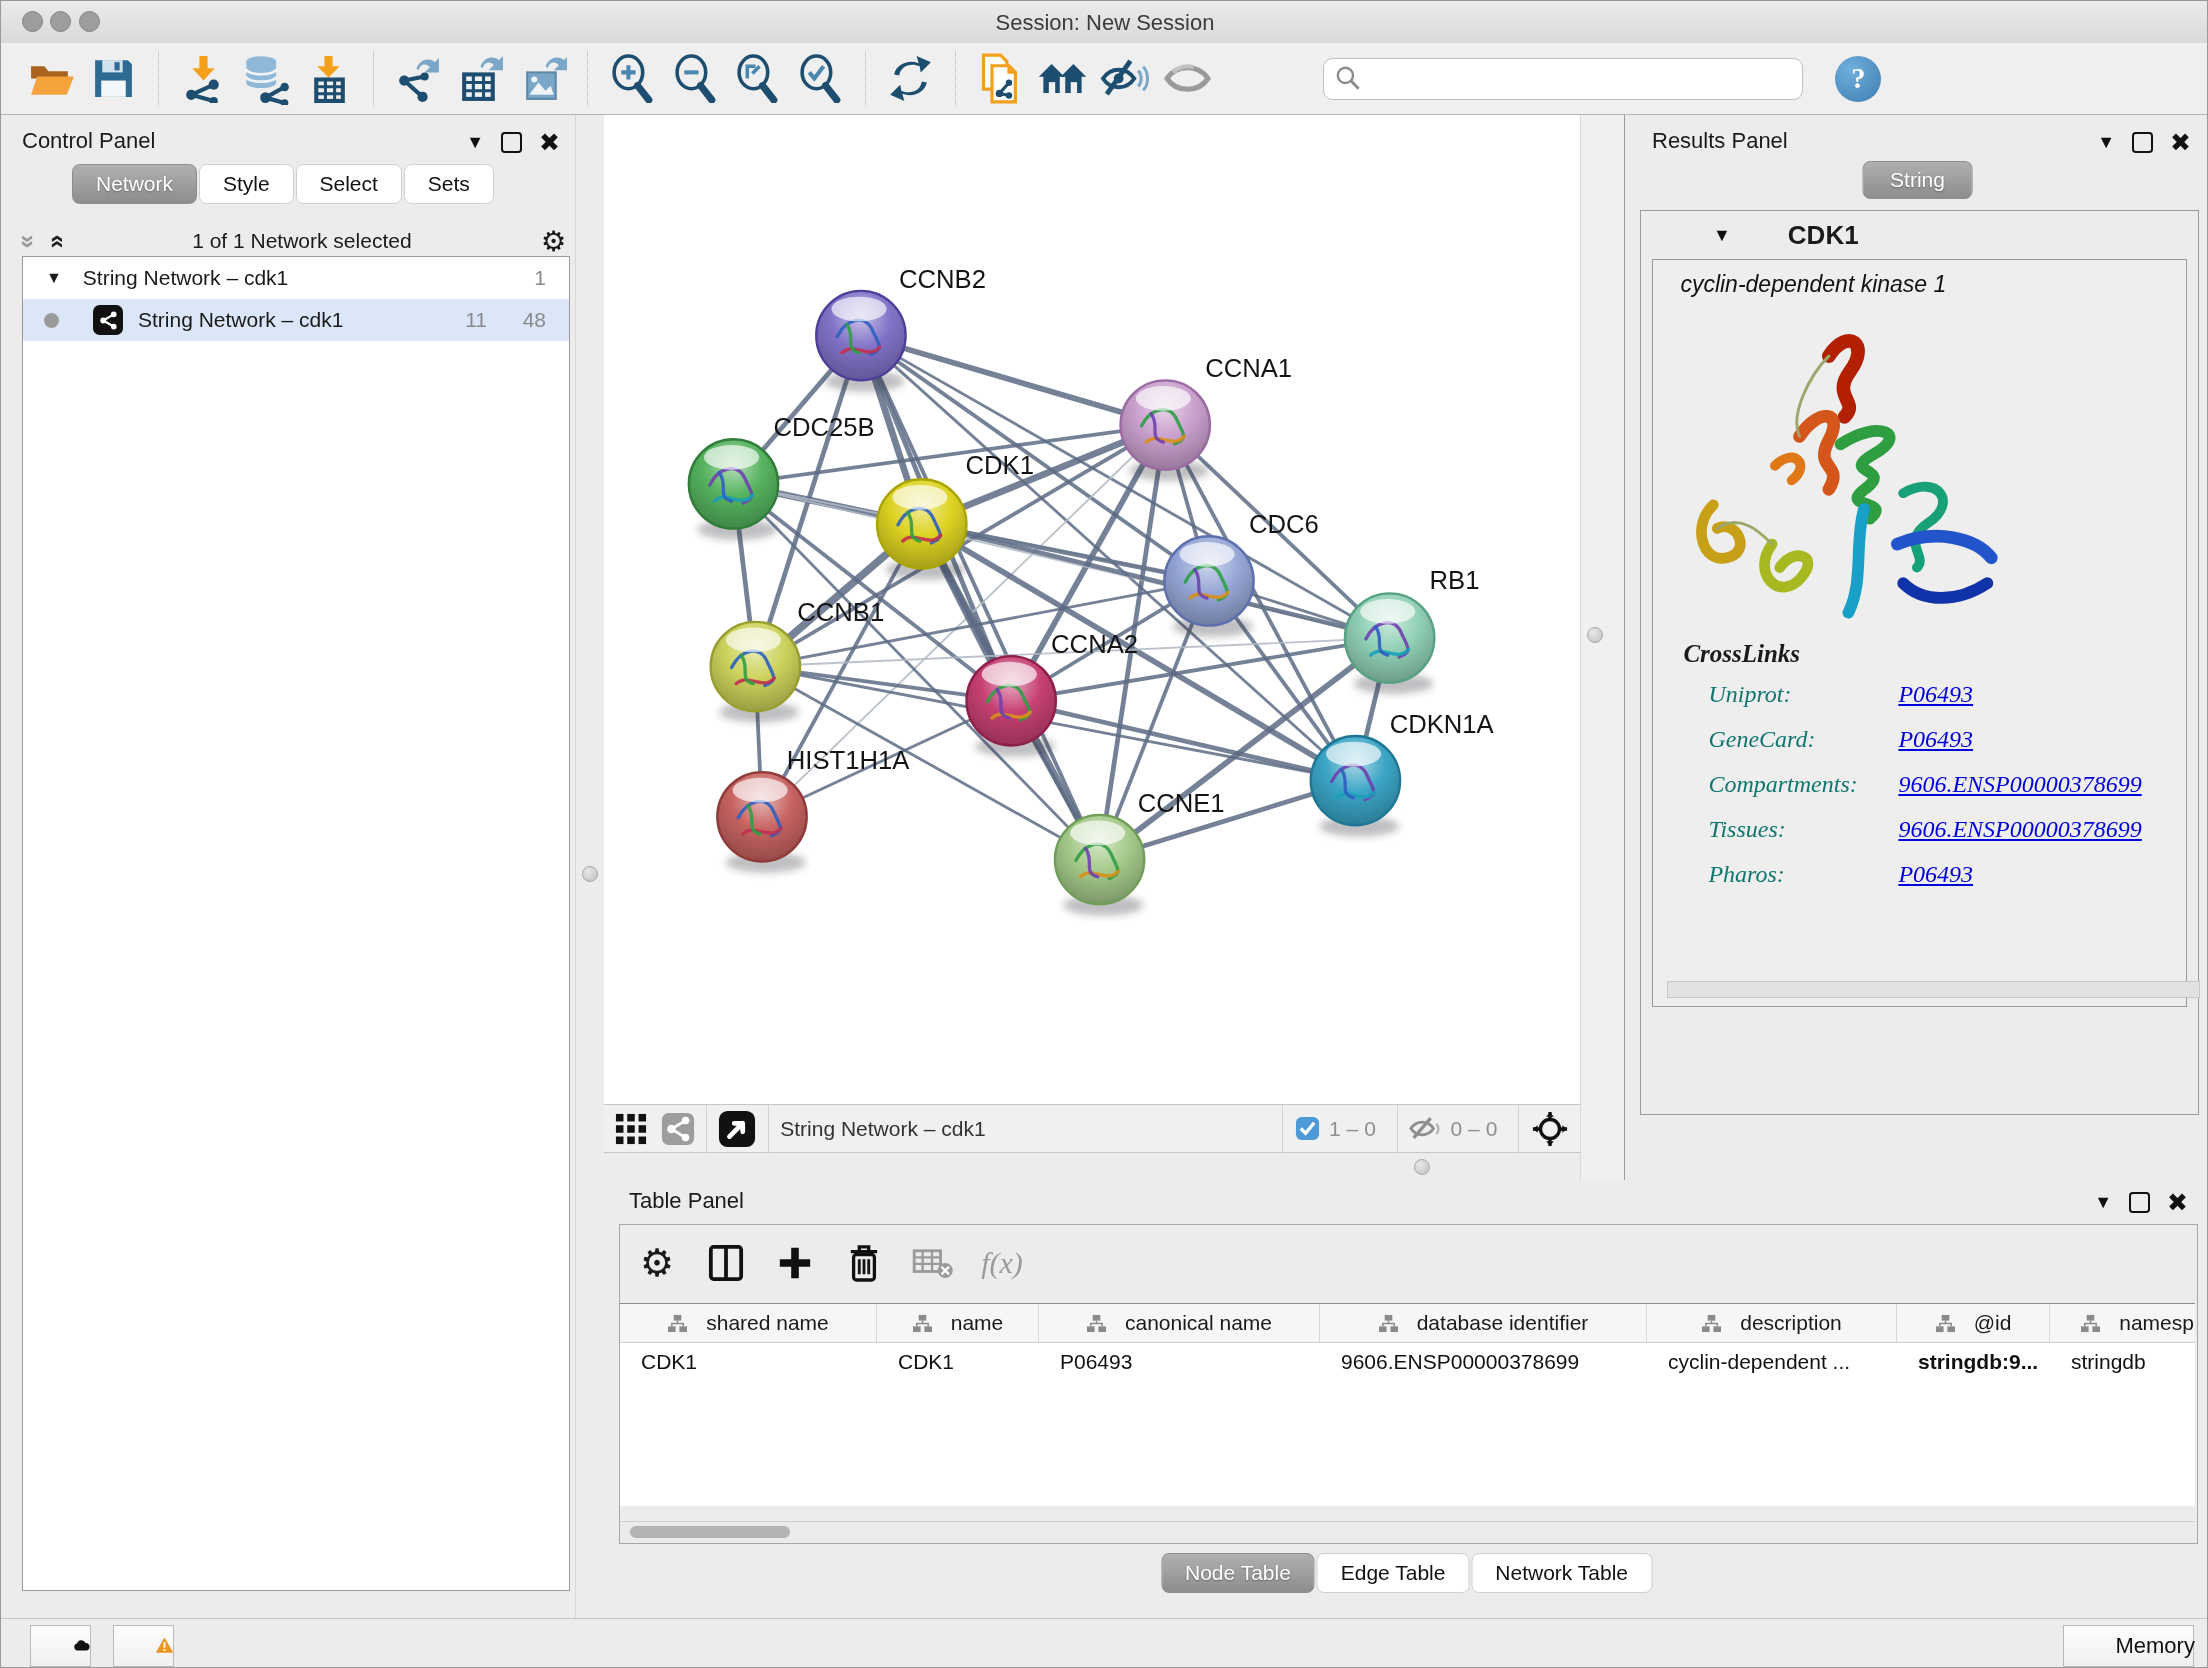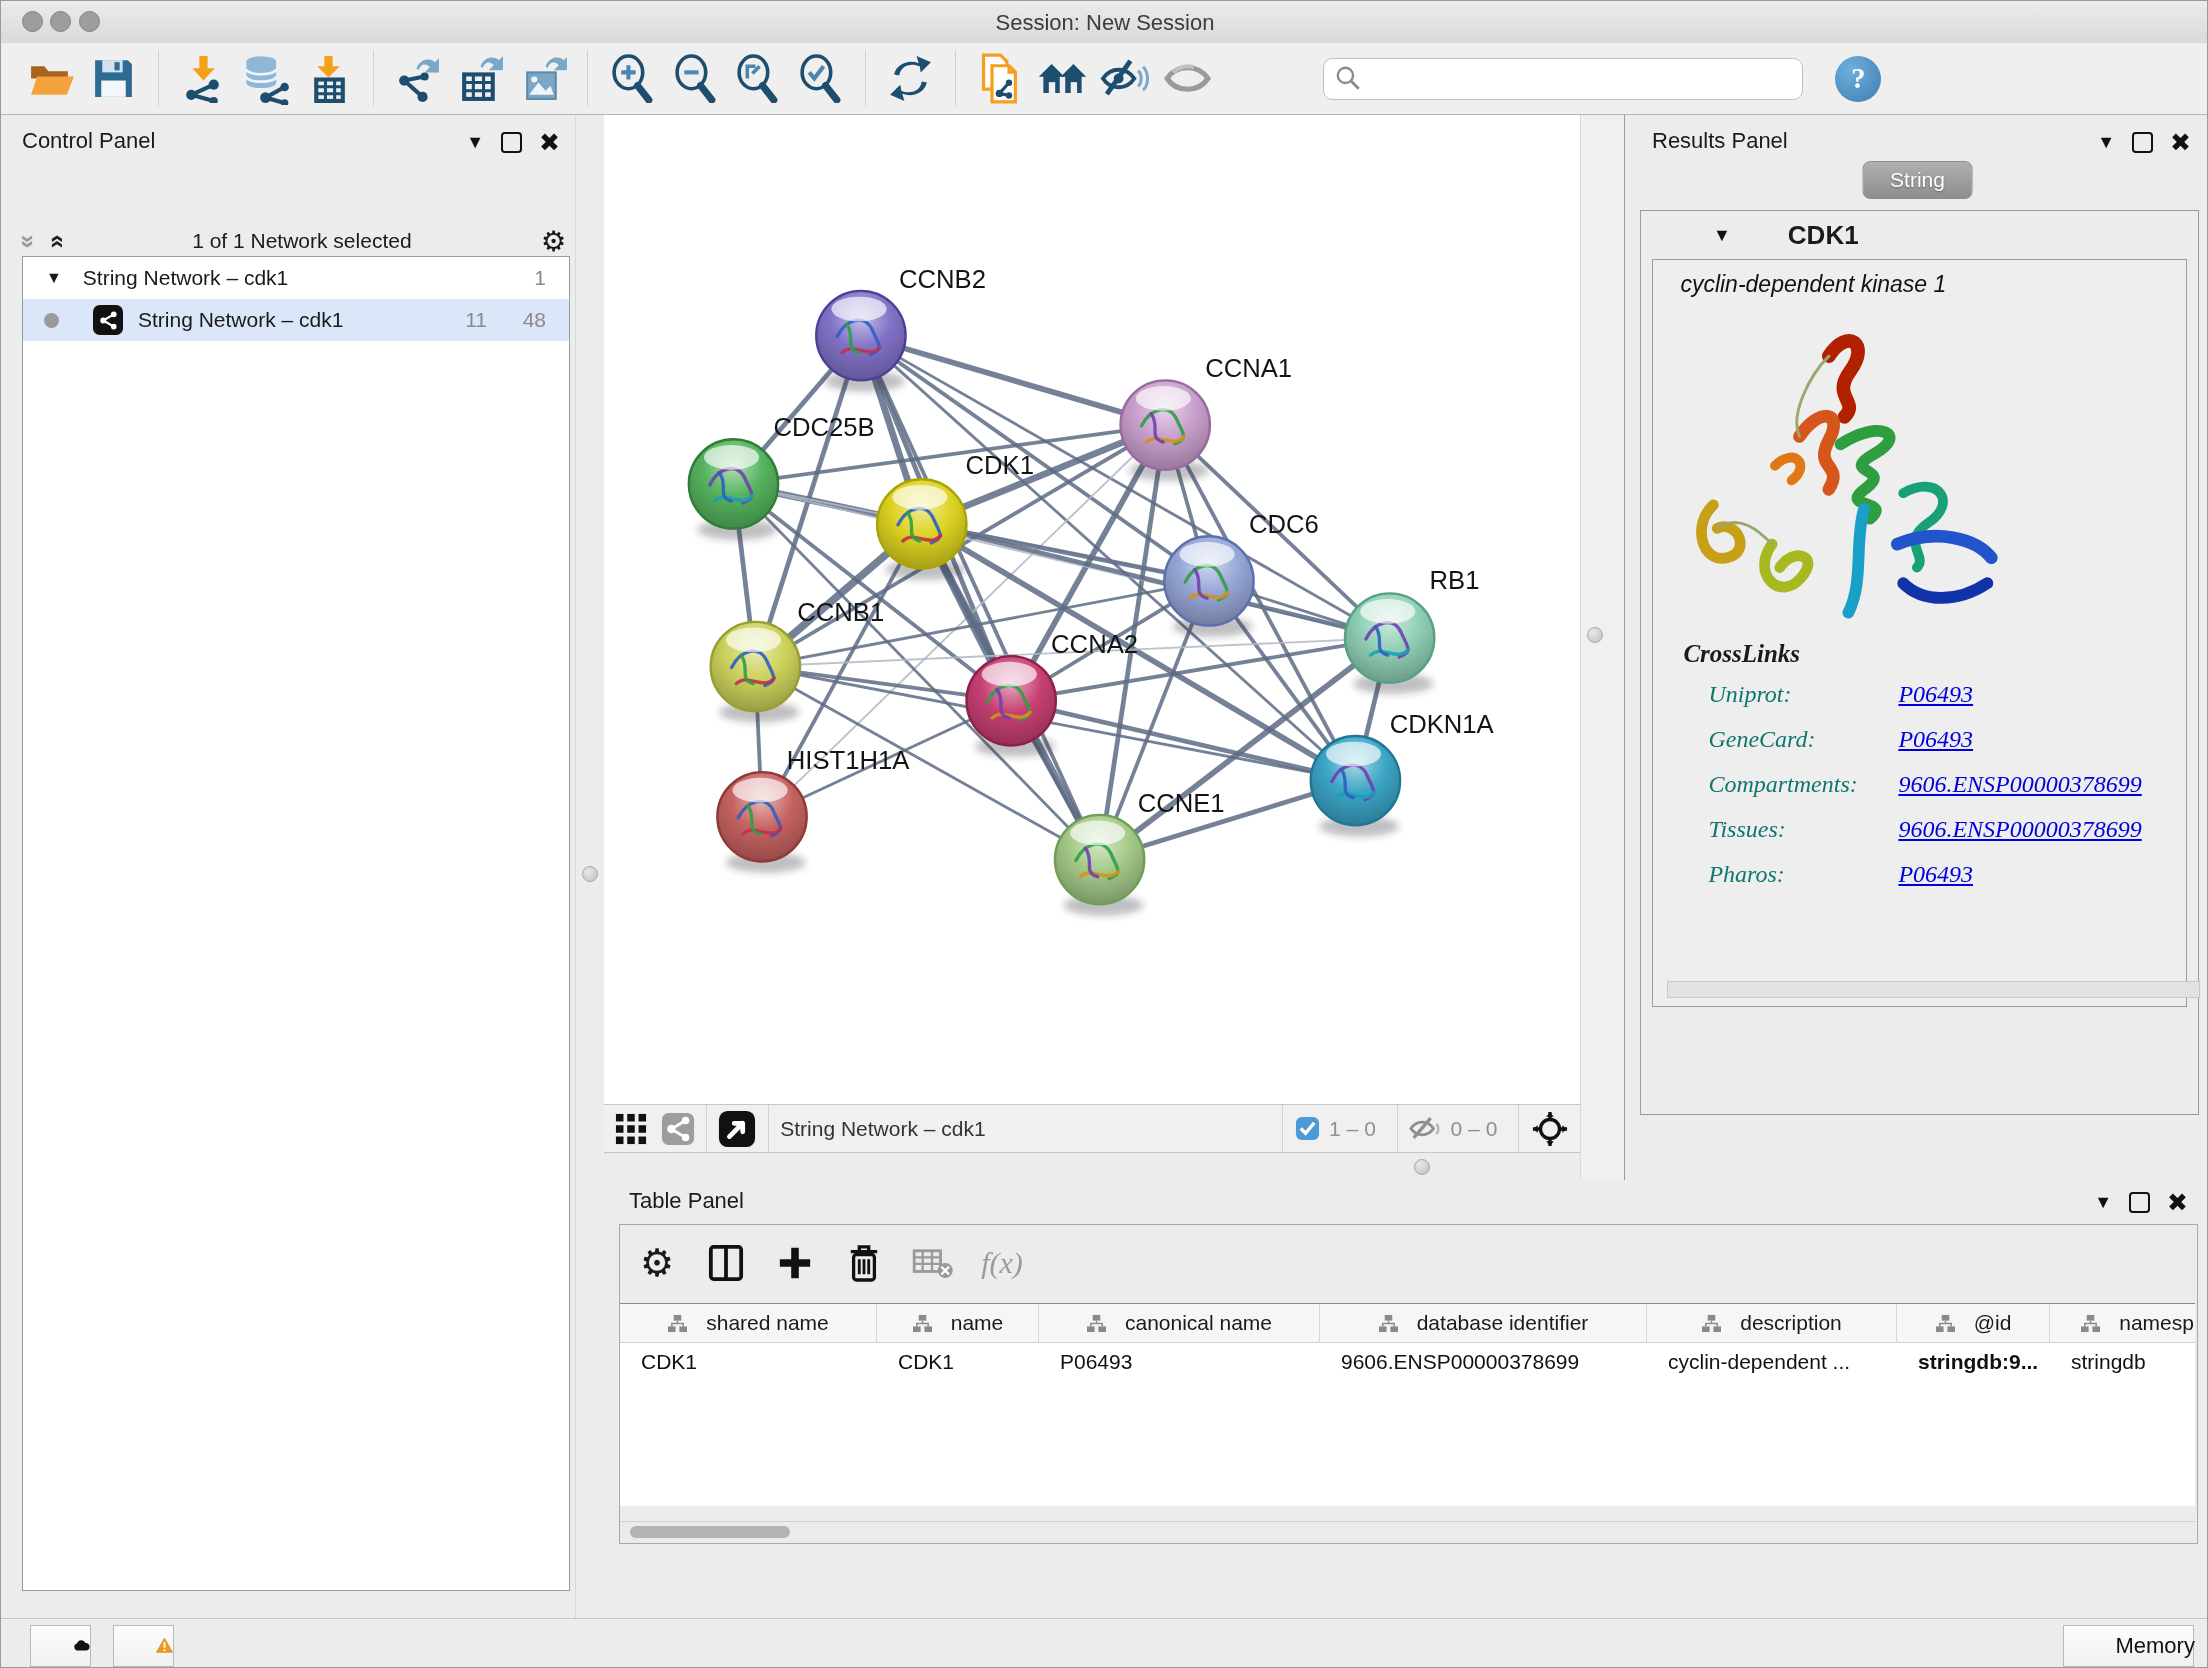--- a/index.html
+++ b/index.html
@@ -280,20 +280,26 @@
       </div>
   </div>
 
   <div class="control-panel">
     <div class="cp-header panel-title">Control Panel</div>
     <div class="cp-ctrls panel-ctrls">
       <span class="tri">▼</span>
       <span class="floatbox"></span>
       <span class="closex">✖</span>
     </div>
+    <div class="cp-tabs" id="cp-tabs">
+        <div class="tab selected">Network</div>
+        <div class="tab">Style</div>
+        <div class="tab">Select</div>
+        <div class="tab">Sets</div>
+      </div>
     <div class="tree-header">
       <span class="chev down">»</span>
       <span class="chev up" style="margin-left:13.3px">»</span>
       <span style="flex:1;text-align:center;font-size:21px">1 of 1 Network selected</span>
       <span style="font-size:28.5px;margin-right:3.8px">⚙</span>
     </div>
     <div class="tree-box">
       <div class="tree-row">
         <span style="margin-left:23px;font-size:16px">▼</span>
         <span style="margin-left:21px">String Network – cdk1</span>
@@ -820,20 +826,25 @@
               <div class="td" style="width: 250px;">cyclin-dependent ...</div>
               <div class="td" style="width: 153px; font-weight: bold;">stringdb:9...</div>
               <div class="td" style="width: 209px;">stringdb</div>
             </div>
           </div>
       </div>
       <div class="tp-hscroll">
         <div class="tp-thumb"></div>
       </div>
     </div>
+    <div class="tp-tabs" id="tp-tabs">
+        <div class="tab selected">Node Table</div>
+        <div class="tab">Edge Table</div>
+        <div class="tab">Network Table</div>
+      </div>
   </div>
 
   <div class="statusbar">
     <div class="sb-btn" style="left:28.5px;width:61px">
       <svg width="32" height="23" viewBox="0 0 34 24">
         <path d="M9 22 a7 7 0 0 1 -1 -13.8 A9 9 0 0 1 25 7 a6.5 6.5 0 0 1 1 15 Z" fill="#111"></path>
       </svg>
     </div>
     <div class="sb-btn" style="left:112px;width:61px">
       <svg width="32" height="28.5" viewBox="0 0 34 30">

